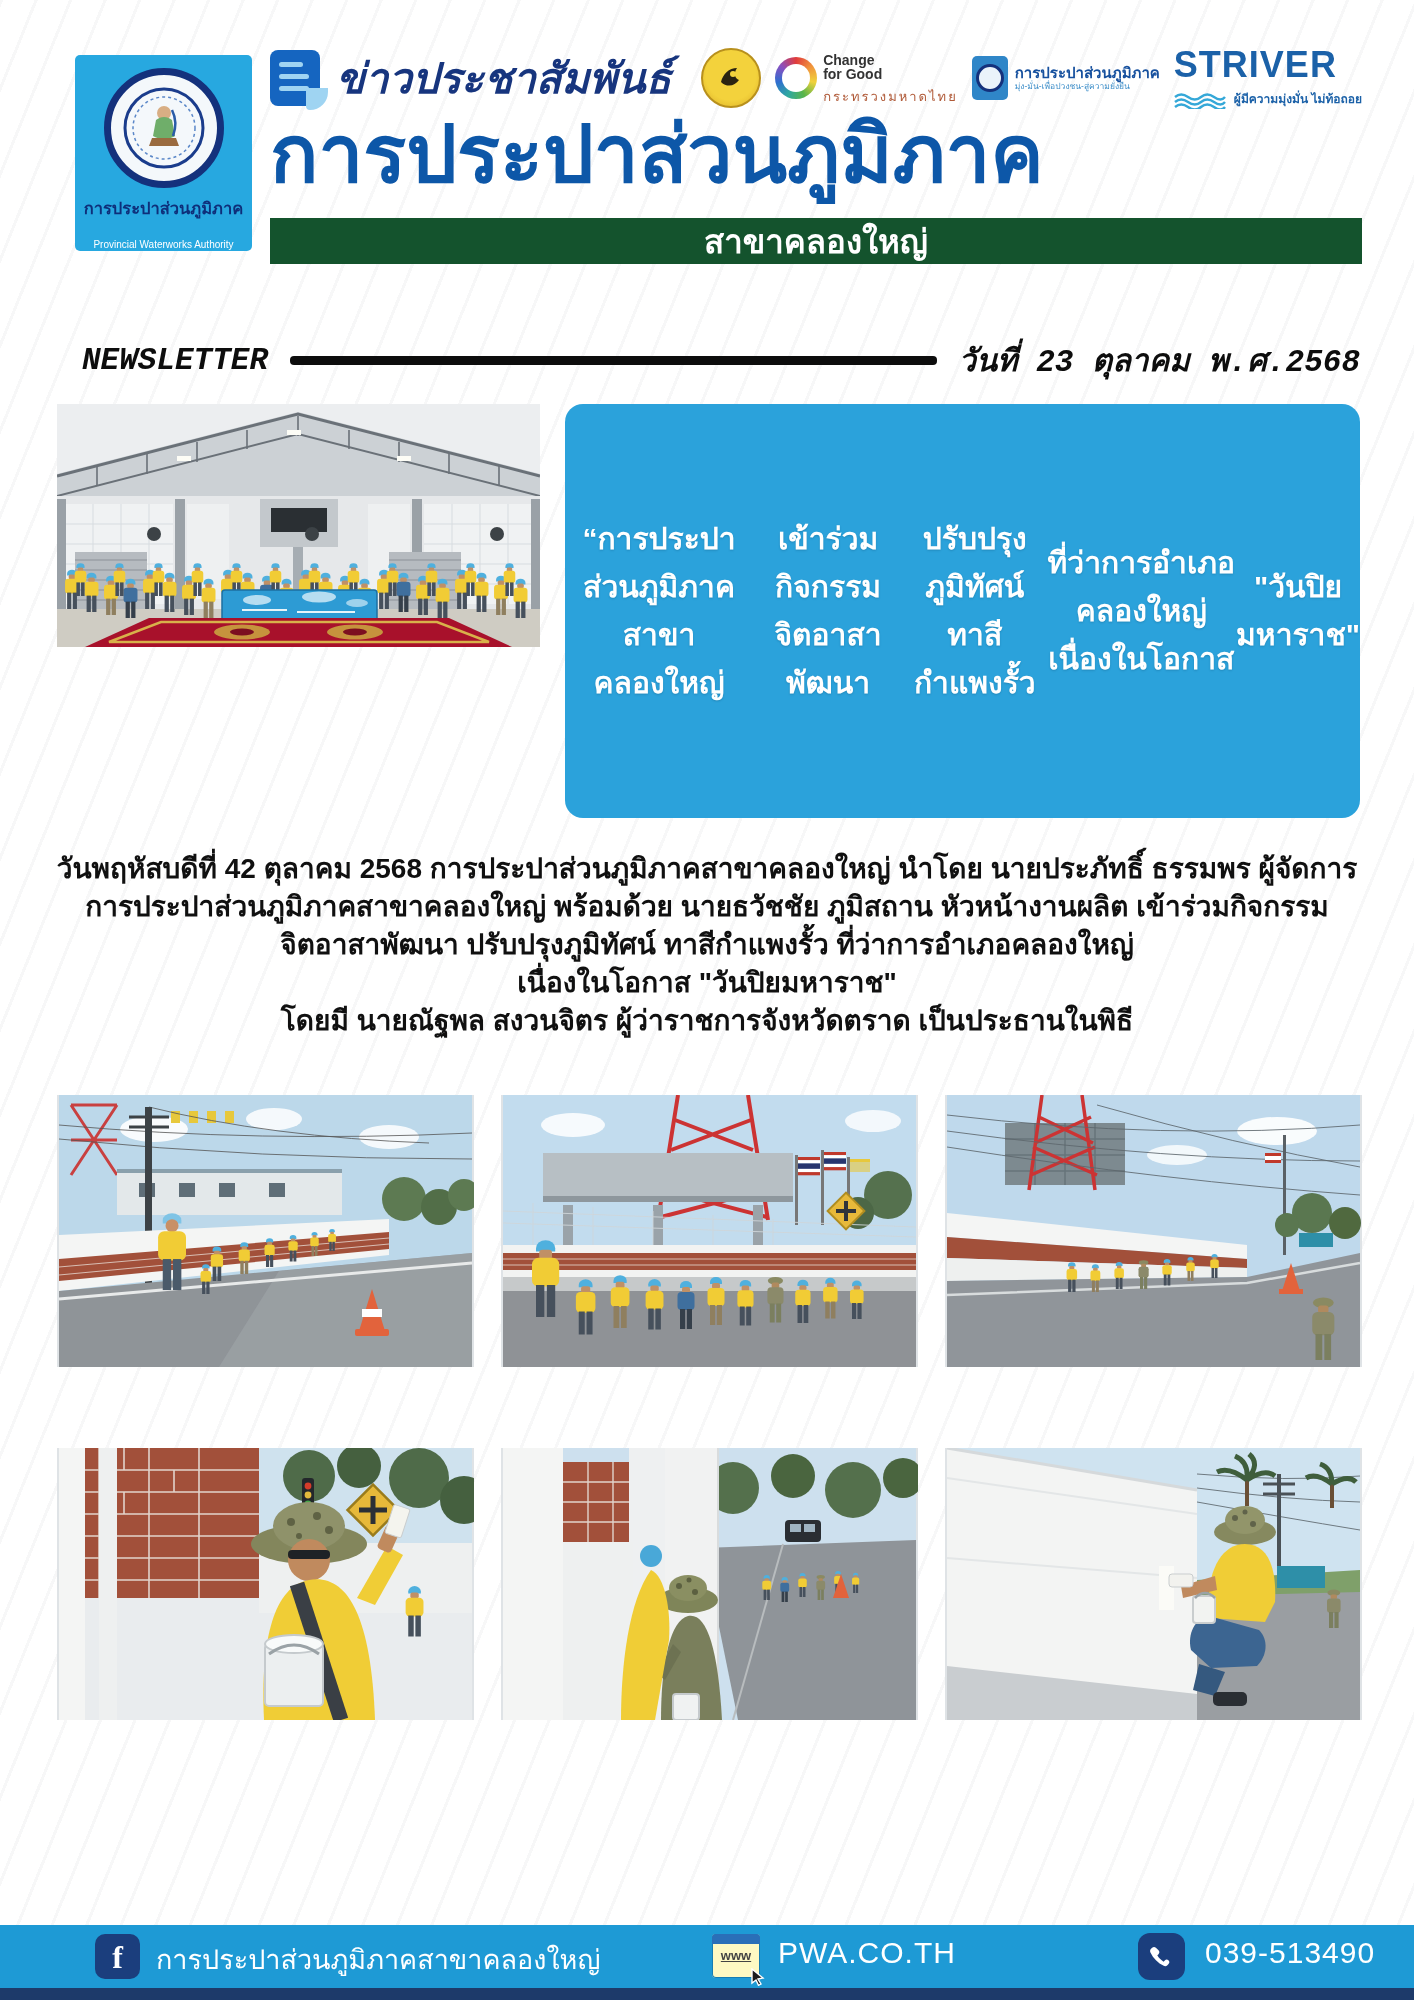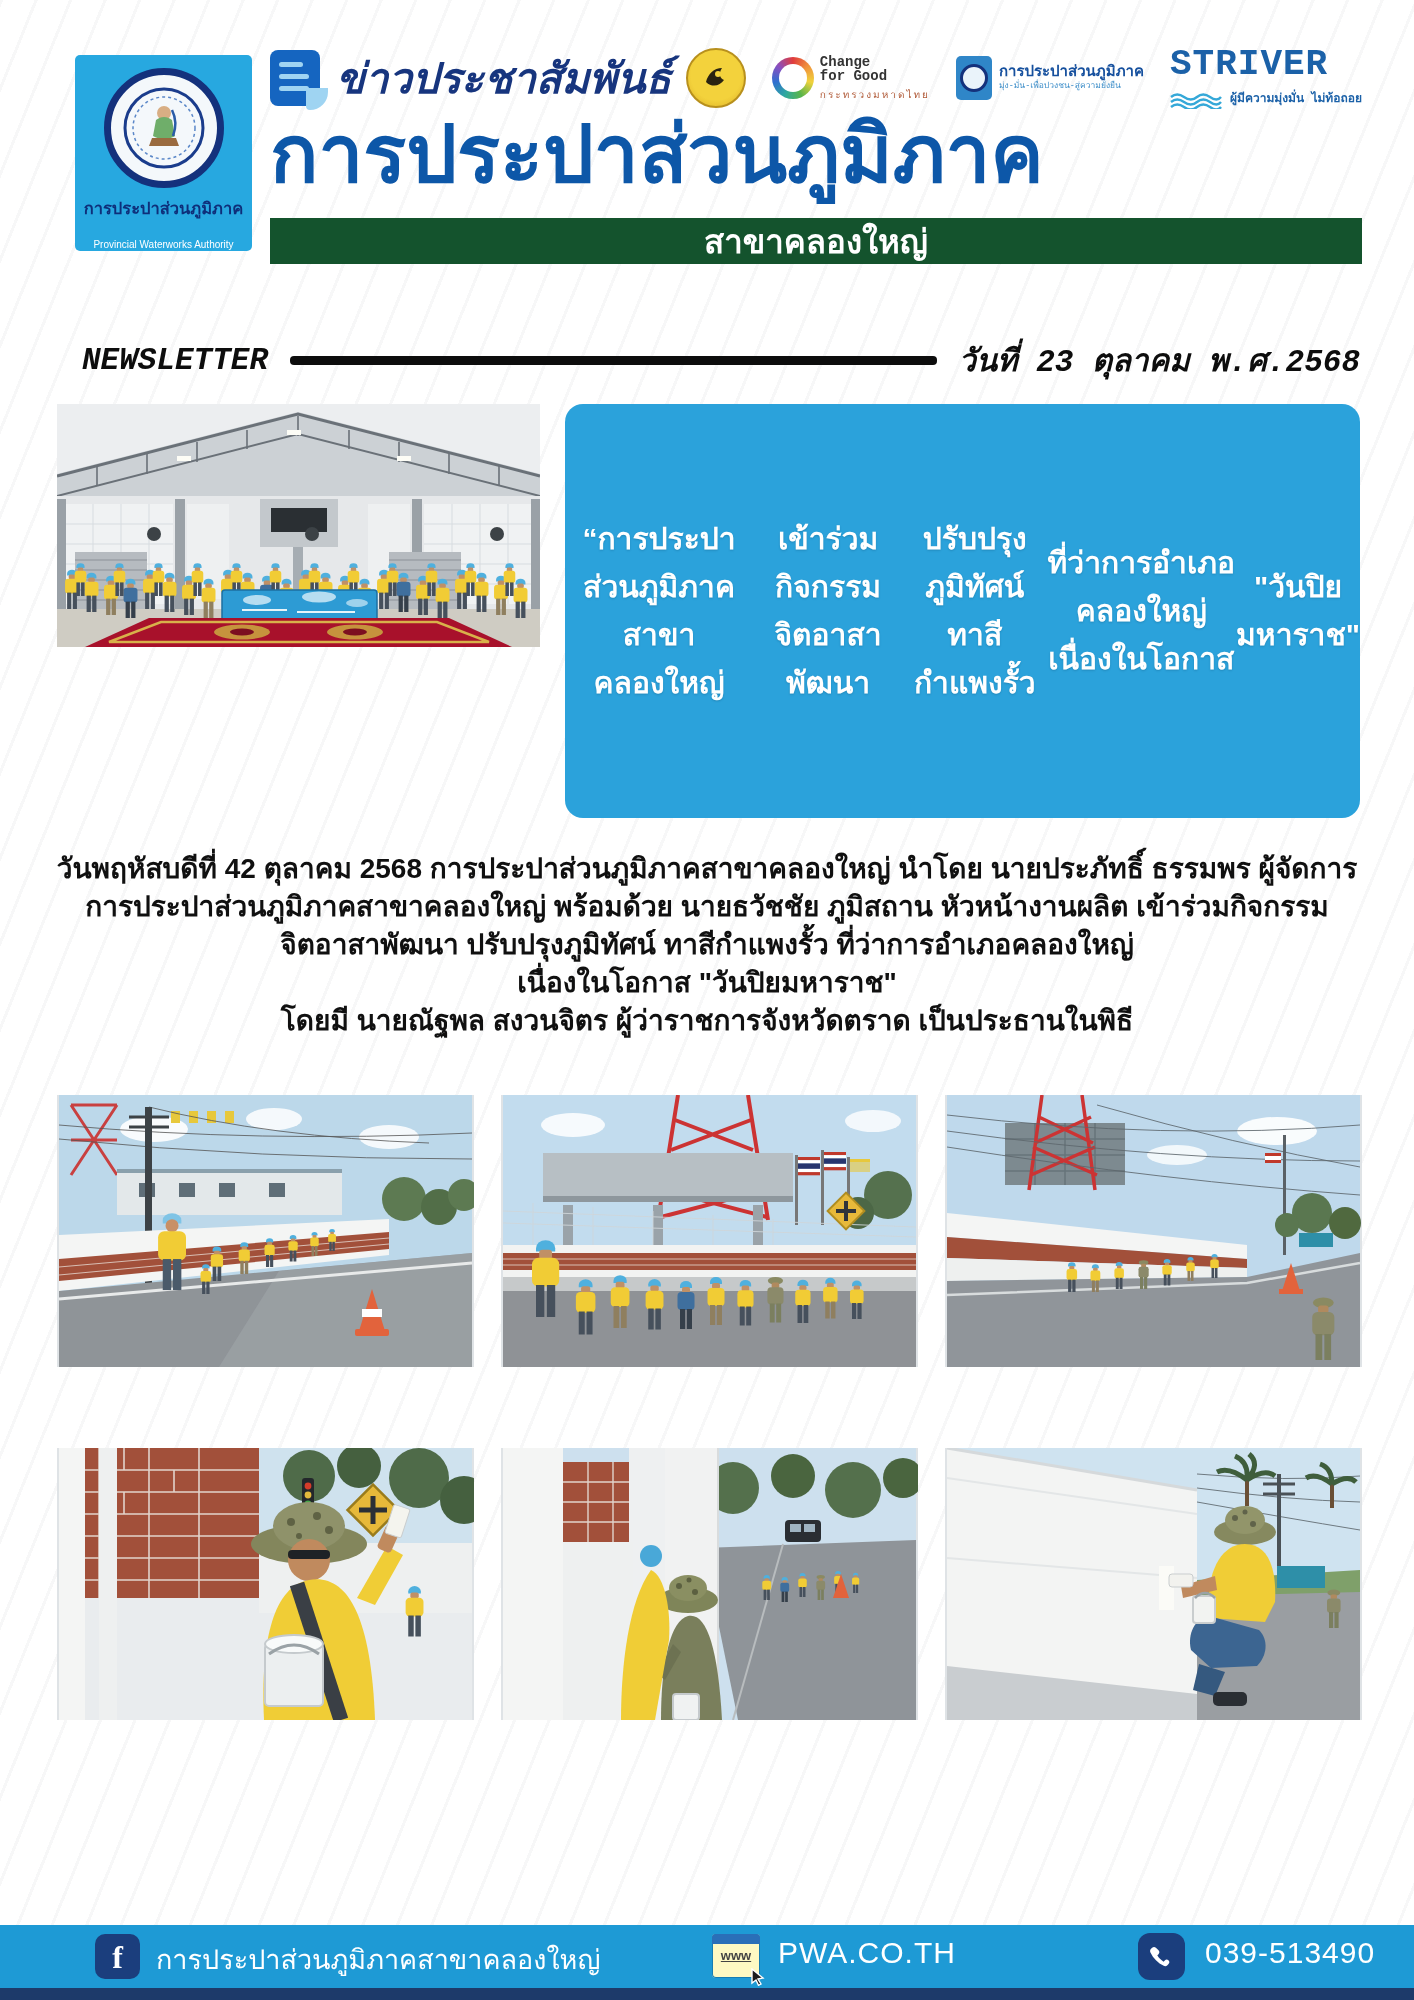--- a/index.html
+++ b/index.html
@@ -18,30 +18,30 @@
   .logo-en{margin-top:18px;font-size:10px;color:#ffffff;white-space:nowrap;}
 
   .kicker-row{left:270px;top:42px;width:1092px;height:72px;display:flex;align-items:center;z-index:3;}
   .doc-icon{position:relative;width:50px;height:56px;background:#1565c0;border-radius:8px;flex:0 0 auto;}
   .doc-icon i{position:absolute;left:9px;height:5px;border-radius:3px;background:#9fd4f2;}
   .doc-icon .l1{top:12px;width:24px;} .doc-icon .l2{top:24px;width:30px;} .doc-icon .l3{top:36px;width:30px;}
   .doc-icon .curl{position:absolute;right:-8px;bottom:-4px;width:22px;height:22px;background:#9fd4f2;
                   border-radius:0 0 18px 4px;}
   .kicker{margin-left:16px;font-size:42px;font-weight:bold;font-style:italic;color:#17357e;white-space:nowrap;}
 
-  .logos{margin-left:auto;display:flex;align-items:center;gap:26px;font-family:Liberation Mono, monospace;}
+  .logos{margin-left:auto;display:flex;align-items:center;gap:14px;}
   .seal{width:56px;height:56px;border-radius:50%;background:radial-gradient(circle at 50% 45%,#f3d23c 60%,#d9ab23 100%);
         border:2px solid #b8901d;display:flex;align-items:center;justify-content:center;}
   .cfg{display:flex;align-items:center;gap:6px;}
   .cfg-ring{width:42px;height:42px;border-radius:50%;
         background:conic-gradient(#e03c3c,#f0923c,#f0d23c,#59b54a,#2fa8a0,#2f6fd0,#8a4fc0,#e03c3c);position:relative;}
   .cfg-ring::after{content:"";position:absolute;inset:7px;background:#fff;border-radius:50%;}
   .cfg-txt{display:flex;flex-direction:column;line-height:1.02;}
   .cfg-l1,.cfg-l2{font-size:14px;font-weight:bold;color:#333;}
-  .cfg-cap{font-size:10px;color:#b05a38;letter-spacing:2px;margin-top:8px;}
+  .cfg-cap{font-size:13px;color:#b05a38;letter-spacing:2px;margin-top:8px;}
   .pwa-mini{display:flex;align-items:center;gap:7px;}
   .pwa-sq{width:36px;height:44px;background:#2f86c8;border-radius:5px;display:flex;align-items:center;justify-content:center;}
   .pwa-sq b{width:22px;height:22px;border-radius:50%;background:#eaf3fa;border:3px solid #14317c;display:block;}
   .pwa-mini-txt{display:flex;flex-direction:column;line-height:1.1;}
   .pwa-mini-l1{font-size:15px;font-weight:bold;color:#16509e;}
   .pwa-mini-l2{font-size:8.5px;color:#3a8cc8;}
   .striver{display:flex;flex-direction:column;align-items:flex-start;line-height:1;}
   .striver-word{font-size:36px;font-weight:800;color:#1b61a8;letter-spacing:1px;}
   .striver-sub{display:flex;align-items:flex-start;gap:8px;margin-top:10px;}
   .striver-cap{font-size:12px;font-weight:bold;color:#1b61a8;}

